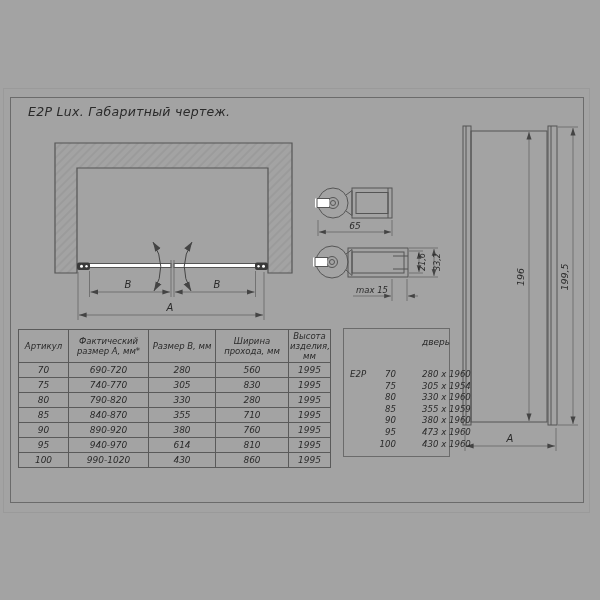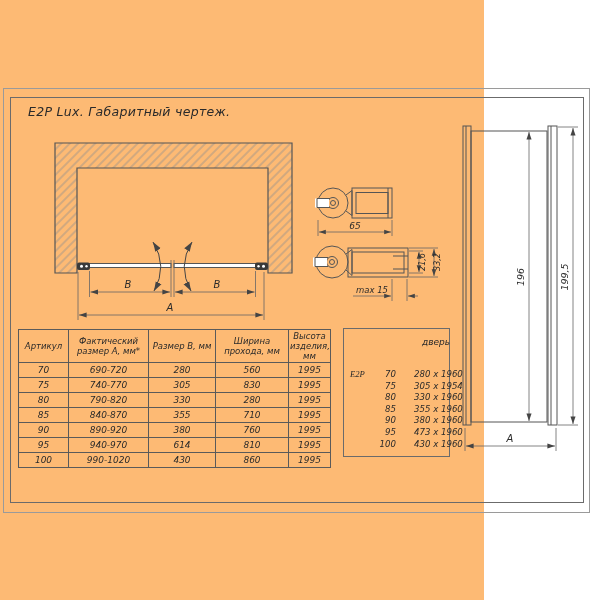--- a/index.html
+++ b/index.html
@@ -1,42 +1,42 @@
 <!DOCTYPE html>
 <html><head>
 <meta charset="utf-8">
 <style>
   * { margin:0; padding:0; box-sizing:border-box; }
   html,body { width:600px; height:600px; background:#ffffff; overflow:hidden;
     font-family:"DejaVu Sans", sans-serif; }
   .abs { position:absolute; }
-  #canvas { position:relative; width:484px; height:600px; background:#fdba74; color:#222; }
+  #canvas { position:relative; width:600px; height:600px; background:#a3a3a3; color:#222; }
 
   .frame-outer { left:3px; top:88px; width:587px; height:425px; border:1px solid #9a9a9a; }
   .frame-inner { left:10px; top:97px; width:574px; height:406px; border:1px solid #6b6b6b; }
 
   .title { left:28px; top:104px; font-size:12.5px; font-style:italic; color:#2a2a2a; letter-spacing:.3px; }
 
   svg text { font-family:"DejaVu Sans", sans-serif; font-style:italic; fill:#2a2a2a; }
 
   table.size-table { border-collapse:collapse; table-layout:fixed; width:312px;
     font-style:italic; color:#2a2a2a; }
   table.size-table th, table.size-table td { border:1px solid #5a5a5a; text-align:center;
     vertical-align:middle; font-weight:normal; padding:0 1px; }
   table.size-table th { height:33px; font-size:8.5px; line-height:1.2; }
   table.size-table td { height:15px; font-size:9px; }
 
   .door-table { left:343px; top:328px; width:107px; height:129px; border:1px solid #6b6b6b;
     font-style:italic; color:#2a2a2a; padding:8px 0 0 6px; }
   .door-table-header { height:12px; font-size:9px; padding-left:72px; margin-bottom:20px; }
   .door-row { display:grid; grid-template-columns:24px 22px auto; height:11.6px;
     line-height:11.6px; font-size:8.6px; }
-  .door-row .c0 { text-align:left;font-family:Liberation Serif, serif; }
+  .door-row .c0 { text-align:left; }
   .door-row .c1 { text-align:right; }
-  .door-row .c2 { text-align:left; padding-left:18px; white-space:nowrap; }
+  .door-row .c2 { text-align:left; padding-left:26px; white-space:nowrap; }
 </style>
 </head>
 <body>
 
 <div id="canvas">
 
   <div class="abs frame-outer"></div>
   <div class="abs frame-inner"></div>
 
   <div class="abs title">E2P Lux. Габаритный чертеж.</div>
@@ -270,21 +270,21 @@
 
         <div class="door-row">
           <span class="c0"></span>
           <span class="c1">80</span>
           <span class="c2">330 x 1960</span>
         </div>
 
         <div class="door-row">
           <span class="c0"></span>
           <span class="c1">85</span>
-          <span class="c2">355 x 1960</span>
+          <span class="c2">355 x 1959</span>
         </div>
 
         <div class="door-row">
           <span class="c0"></span>
           <span class="c1">90</span>
           <span class="c2">380 x 1960</span>
         </div>
 
         <div class="door-row">
           <span class="c0"></span>

